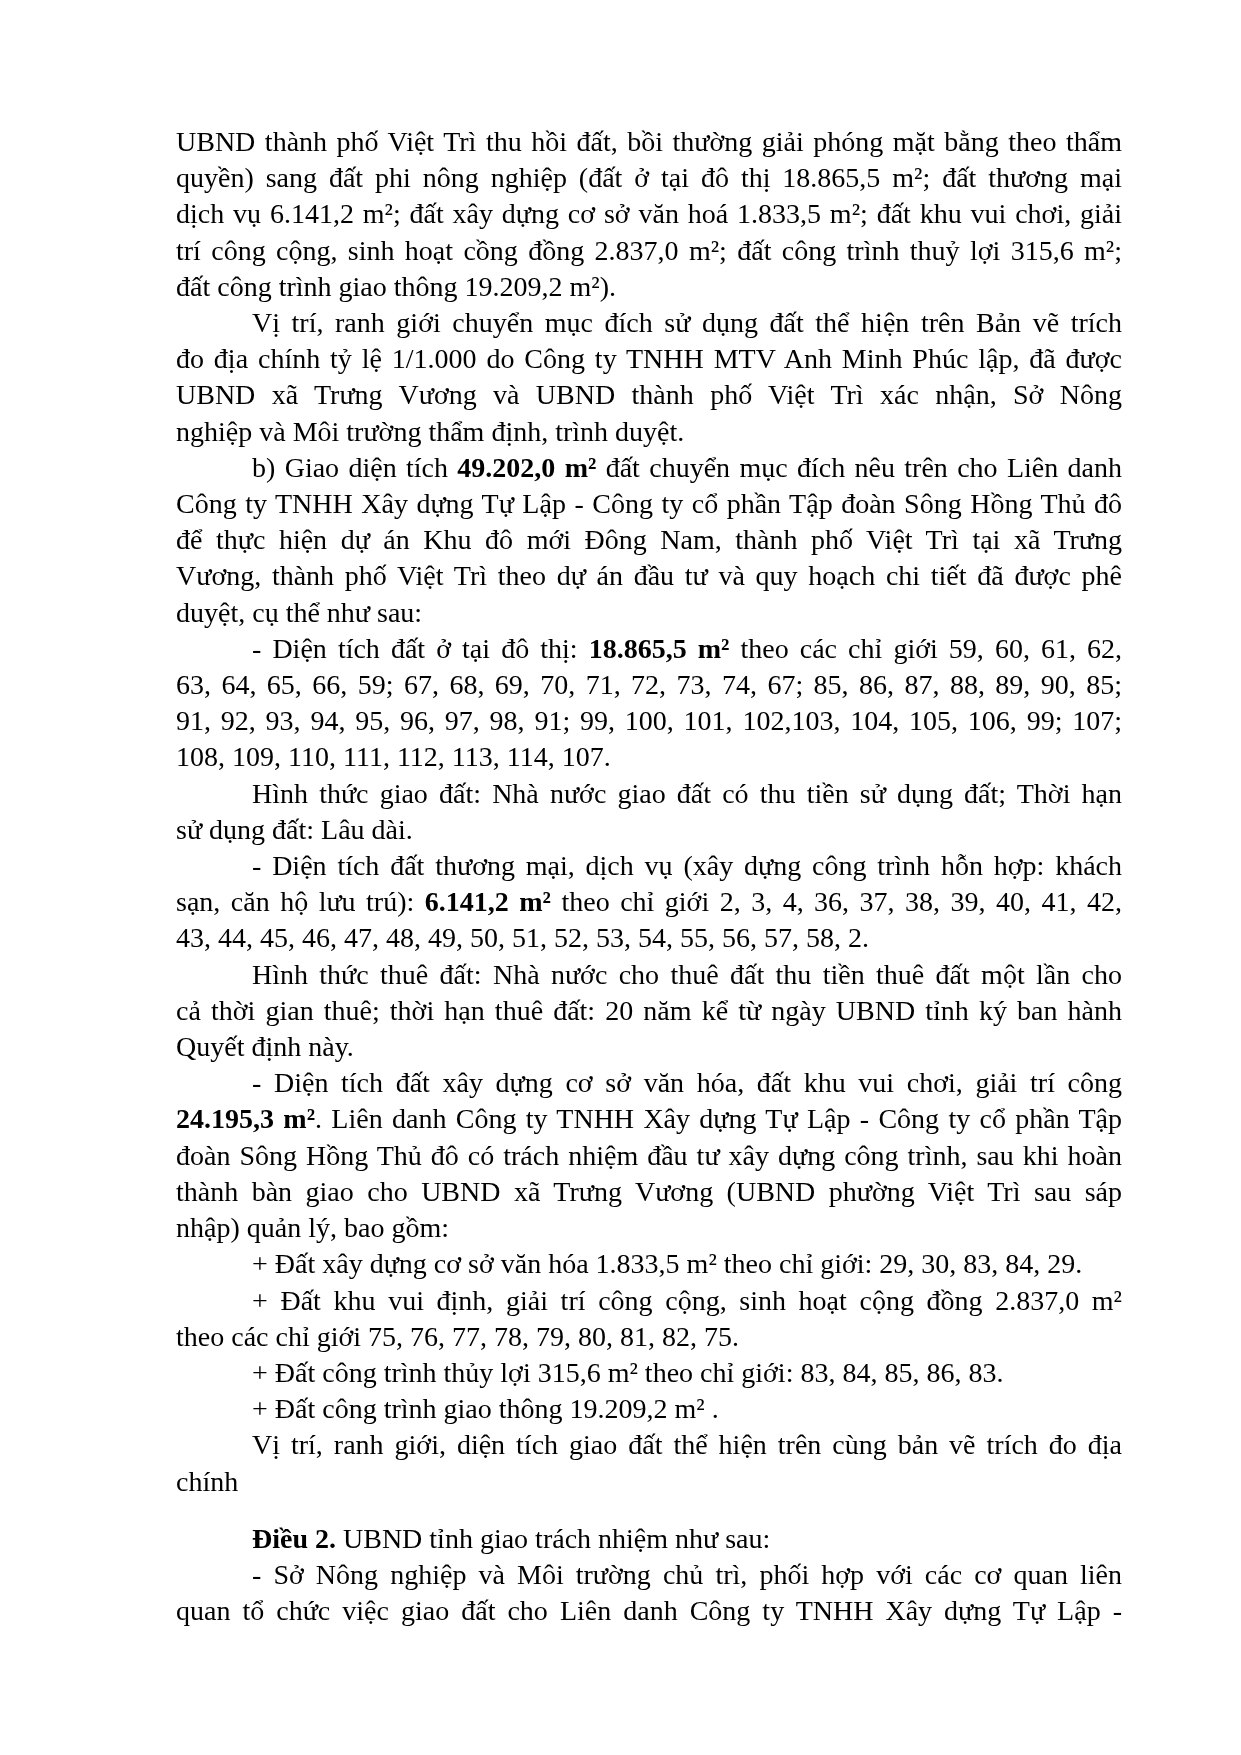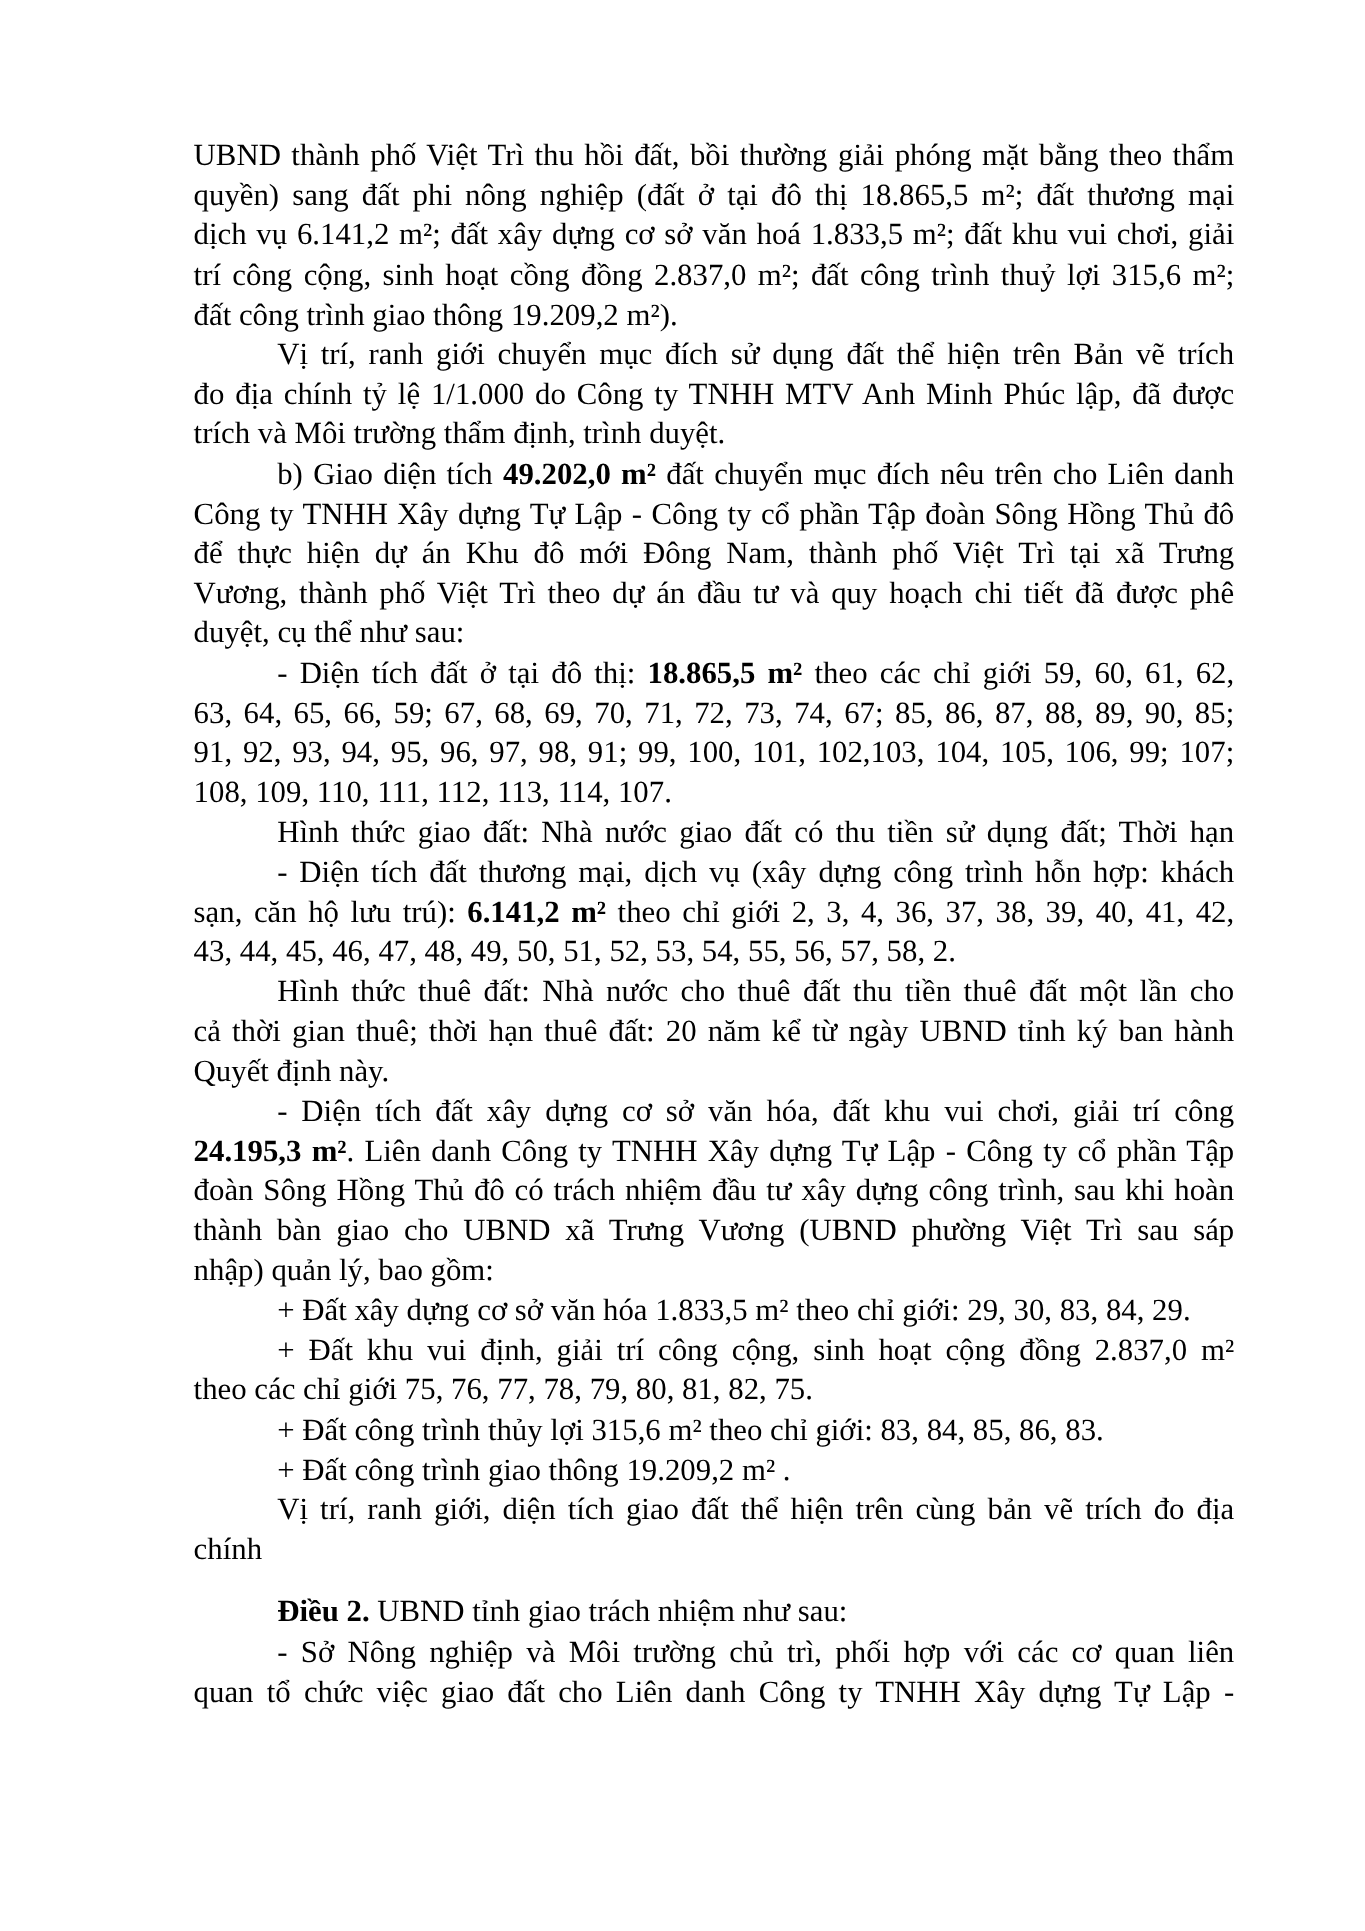--- a/index.html
+++ b/index.html
@@ -39,37 +39,39 @@
       <div class="para">
         <div class="line just"><span>UBND thành phố Việt Trì thu hồi đất, bồi thường giải phóng mặt bằng theo thẩm</span></div>
         <div class="line just"><span>quyền) sang đất phi nông nghiệp (đất ở tại đô thị 18.865,5 m²; đất thương mại</span></div>
         <div class="line just"><span>dịch vụ 6.141,2 m²; đất xây dựng cơ sở văn hoá 1.833,5 m²; đất khu vui chơi, giải</span></div>
         <div class="line just"><span>trí công cộng, sinh hoạt cồng đồng 2.837,0 m²; đất công trình thuỷ lợi 315,6 m²;</span></div>
         <div class="line"><span>đất công trình giao thông 19.209,2 m²).</span></div>
       </div>
       <div class="para">
         <div class="line just ind"><span>Vị trí, ranh giới chuyển mục đích sử dụng đất thể hiện trên Bản vẽ trích</span></div>
         <div class="line just"><span>đo địa chính tỷ lệ 1/1.000 do Công ty TNHH MTV Anh Minh Phúc lập, đã được</span></div>
-        <div class="line"><span>trích và Môi trường thẩm định, trình duyệt.</span></div>
+        <div class="line just"><span>UBND xã Trưng Vương và UBND thành phố Việt Trì xác nhận, Sở Nông</span></div>
+        <div class="line"><span>nghiệp và Môi trường thẩm định, trình duyệt.</span></div>
       </div>
       <div class="para">
         <div class="line just ind"><span>b) Giao diện tích </span><span class="b">49.202,0 m²</span><span> đất chuyển mục đích nêu trên cho Liên danh</span></div>
         <div class="line just"><span>Công ty TNHH Xây dựng Tự Lập - Công ty cổ phần Tập đoàn Sông Hồng Thủ đô</span></div>
         <div class="line just"><span>để thực hiện dự án Khu đô mới Đông Nam, thành phố Việt Trì tại xã Trưng</span></div>
         <div class="line just"><span>Vương, thành phố Việt Trì theo dự án đầu tư và quy hoạch chi tiết đã được phê</span></div>
         <div class="line"><span>duyệt, cụ thể như sau:</span></div>
       </div>
       <div class="para">
         <div class="line just ind"><span>- Diện tích đất ở tại đô thị: </span><span class="b">18.865,5 m²</span><span> theo các chỉ giới 59, 60, 61, 62,</span></div>
         <div class="line just"><span>63, 64, 65, 66, 59; 67, 68, 69, 70, 71, 72, 73, 74, 67; 85, 86, 87, 88, 89, 90, 85;</span></div>
         <div class="line just"><span>91, 92, 93, 94, 95, 96, 97, 98, 91; 99, 100, 101, 102,103, 104, 105, 106, 99; 107;</span></div>
         <div class="line"><span>108, 109, 110, 111, 112, 113, 114, 107.</span></div>
       </div>
       <div class="para">
         <div class="line just ind"><span>Hình thức giao đất: Nhà nước giao đất có thu tiền sử dụng đất; Thời hạn</span></div>
+        <div class="line"><span>sử dụng đất: Lâu dài.</span></div>
       </div>
       <div class="para">
         <div class="line just ind"><span>- Diện tích đất thương mại, dịch vụ (xây dựng công trình hỗn hợp: khách</span></div>
         <div class="line just"><span>sạn, căn hộ lưu trú): </span><span class="b">6.141,2 m²</span><span> theo chỉ giới 2, 3, 4, 36, 37, 38, 39, 40, 41, 42,</span></div>
         <div class="line"><span>43, 44, 45, 46, 47, 48, 49, 50, 51, 52, 53, 54, 55, 56, 57, 58, 2.</span></div>
       </div>
       <div class="para">
         <div class="line just ind"><span>Hình thức thuê đất: Nhà nước cho thuê đất thu tiền thuê đất một lần cho</span></div>
         <div class="line just"><span>cả thời gian thuê; thời hạn thuê đất: 20 năm kể từ ngày UBND tỉnh ký ban hành</span></div>
         <div class="line"><span>Quyết định này.</span></div>

